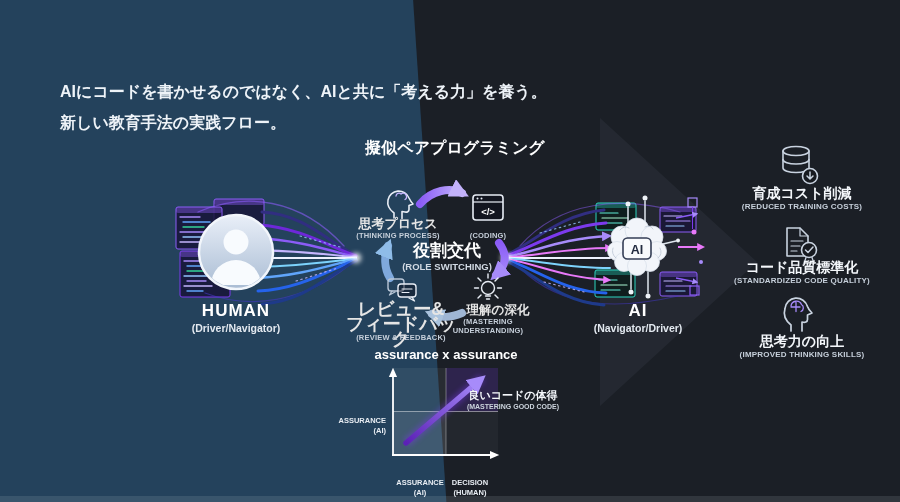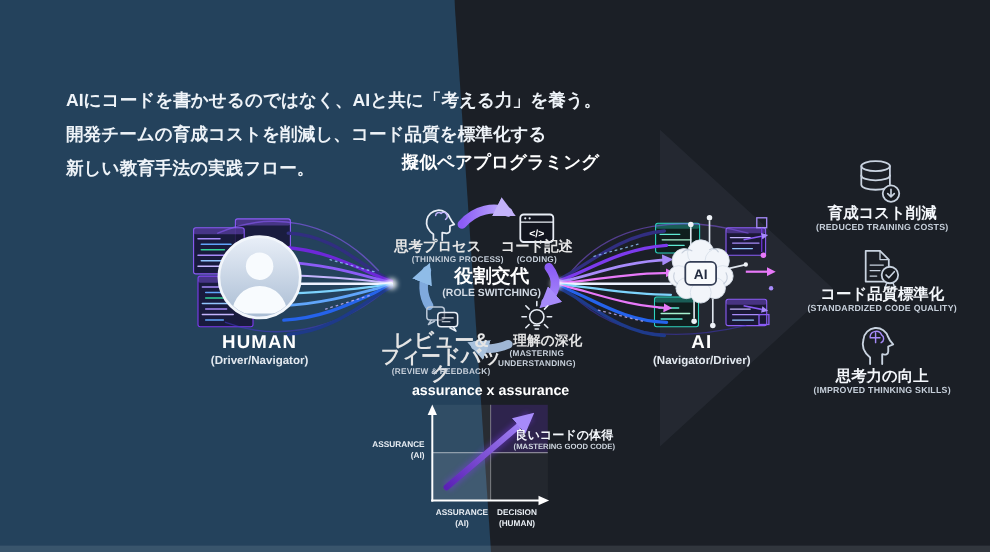--- a/index.html
+++ b/index.html
@@ -16,21 +16,21 @@
   .flow-sub{left:300px;top:159px;width:310px;font-size:9.5px;font-weight:700;color:#ccd4dd;letter-spacing:.4px;}
   .nlabel{font-size:13px;font-weight:700;color:#e5e5e5;}
   .nsub{font-size:7.5px;font-weight:700;color:#c6cfda;letter-spacing:.2px;}
   .role{left:377px;top:239px;width:140px;font-size:17px;font-weight:800;color:#fff;}
   .rolesub{left:377px;top:261px;width:140px;font-size:9.5px;font-weight:700;color:#d2dae4;}
   .actor{font-size:17px;font-weight:800;letter-spacing:1px;color:#fff;}
   .actorsub{font-size:10.5px;font-weight:700;color:#e3e9f0;}
   .olabel{font-size:14px;font-weight:700;color:#f4f7fb;}
   .osub{font-size:8px;font-weight:700;color:#c6cfda;letter-spacing:.2px;}
   .chtitle{left:346px;top:347px;width:200px;font-size:13px;font-weight:700;color:#fff;}
-  .chax{font-size:7.5px;font-weight:700;color:#e8edf3;line-height:10px;}
+  .chax{font-size:7.5px;font-weight:700;color:#e8edf3;line-height:10px;margin-top:17px;}
   .chann{left:447px;top:388px;width:132px;font-size:11px;font-weight:700;color:#f4f7fb;}
   .channsub{left:447px;top:403px;width:132px;font-size:7px;font-weight:700;color:#ccd4dd;}
 </style>
 </head>
 <body>
 
 <div class="stage">
   <div class="dark-side"></div>
 
   <svg class="art" width="900" height="502" viewBox="0 0 900 502">
@@ -320,30 +320,28 @@
       <line x1="392" y1="455" x2="496" y2="455" stroke="#ffffff" stroke-width="1.8" marker-end="url(#mAxis)"></line>
       <path d="M406,443 L482,378" stroke="#7c3aed" stroke-width="10" opacity="0.35" filter="url(#softGlow)" fill="none"></path>
       <path d="M406,443 L480,380" stroke="url(#gChartArr)" stroke-width="5.5" stroke-linecap="round" marker-end="url(#mChart)" fill="none"></path>
     </g>
 
     <rect x="0" y="496" width="900" height="6" fill="rgba(215,222,230,0.12)"></rect>
   </svg>
 
   <div class="txt hdr">
     <div>AIにコードを書かせるのではなく、AIと共に「考える力」を養う。</div>
-    <div>開発チームの育成コストを削減し、コード品質を標準化する</div>
     <div>新しい教育手法の実践フロー。</div>
   </div>
 
   <div class="txt flow-title c">擬似ペアプログラミング</div>
 
   <div class="txt nlabel c" style="left:338px;top:215px;width:120px;">思考プロセス</div>
-  <div class="txt nsub c" style="left:338px;top:231px;width:120px;text-align:right;">(THINKING PROCESS)</div>
-
-  <div class="txt nlabel c" style="left:428px;top:215px;width:120px;">コード記述</div>
+  <div class="txt nsub c" style="left:338px;top:231px;width:120px;">(THINKING PROCESS)</div>
+
   <div class="txt nsub c" style="left:428px;top:231px;width:120px;">(CODING)</div>
 
   <div class="txt role c">役割交代</div>
   <div class="txt rolesub c">(ROLE SWITCHING)</div>
 
   <div class="txt nlabel c" style="left:428px;top:302px;width:120px;font-size:12.5px;padding-left:10px;">理解の深化</div>
   <div class="txt nsub c pre" style="left:428px;top:317px;width:120px;line-height:9px;">(MASTERING
 UNDERSTANDING)</div>
 
   <div class="txt nlabel c pre" style="left:341px;top:302px;width:120px;font-size:18px;line-height:15px;">レビュー&amp;

